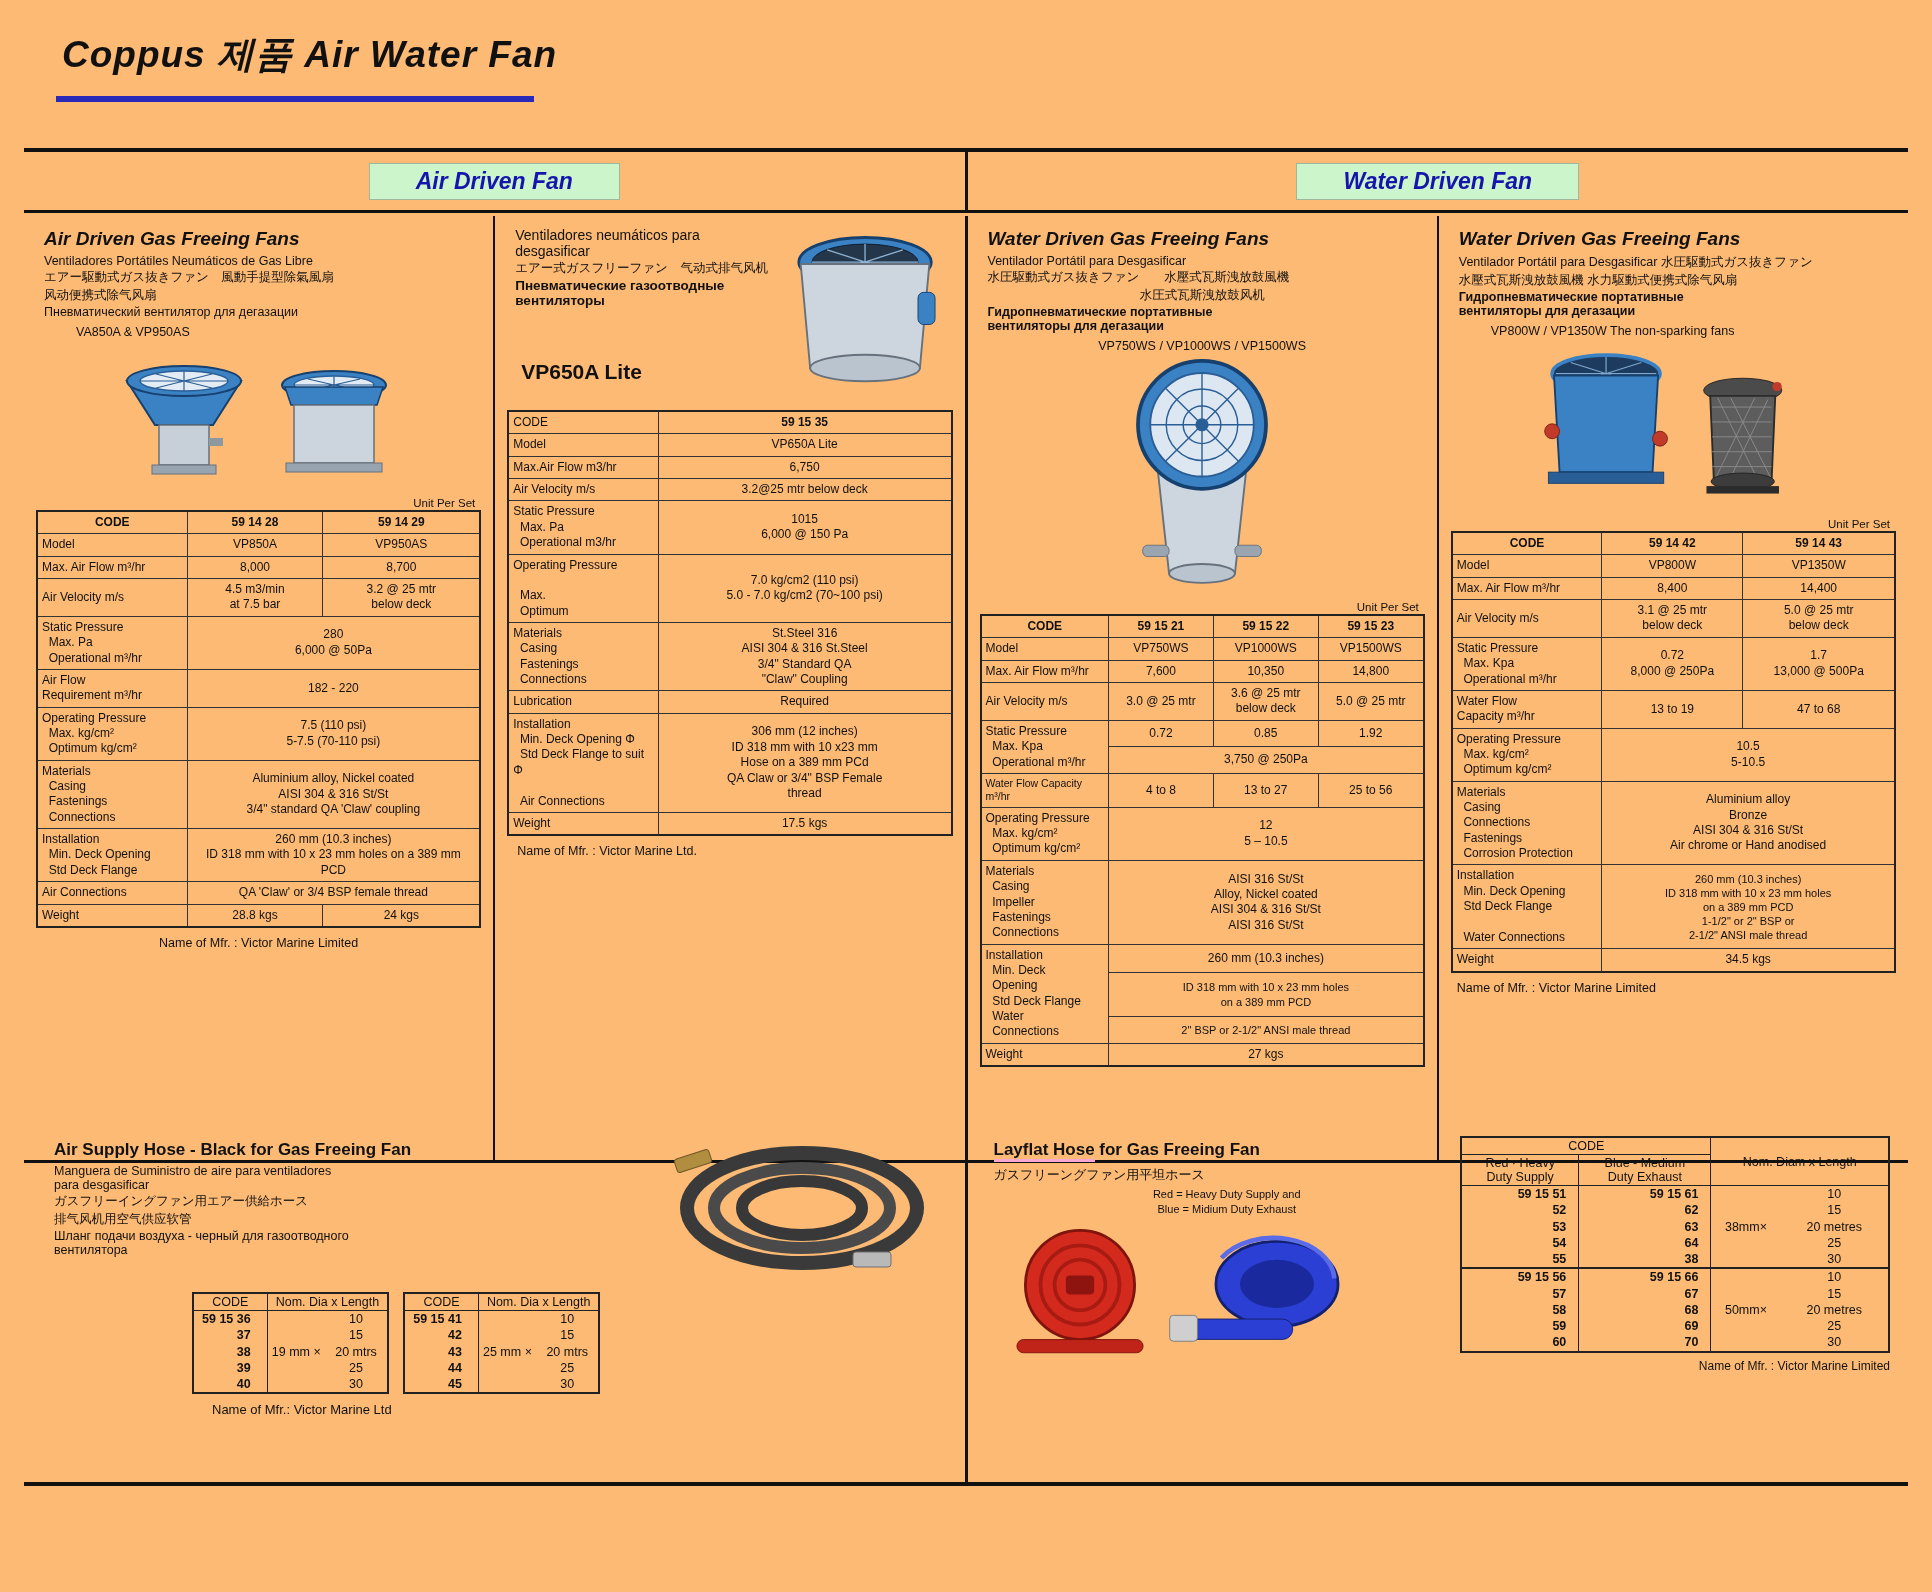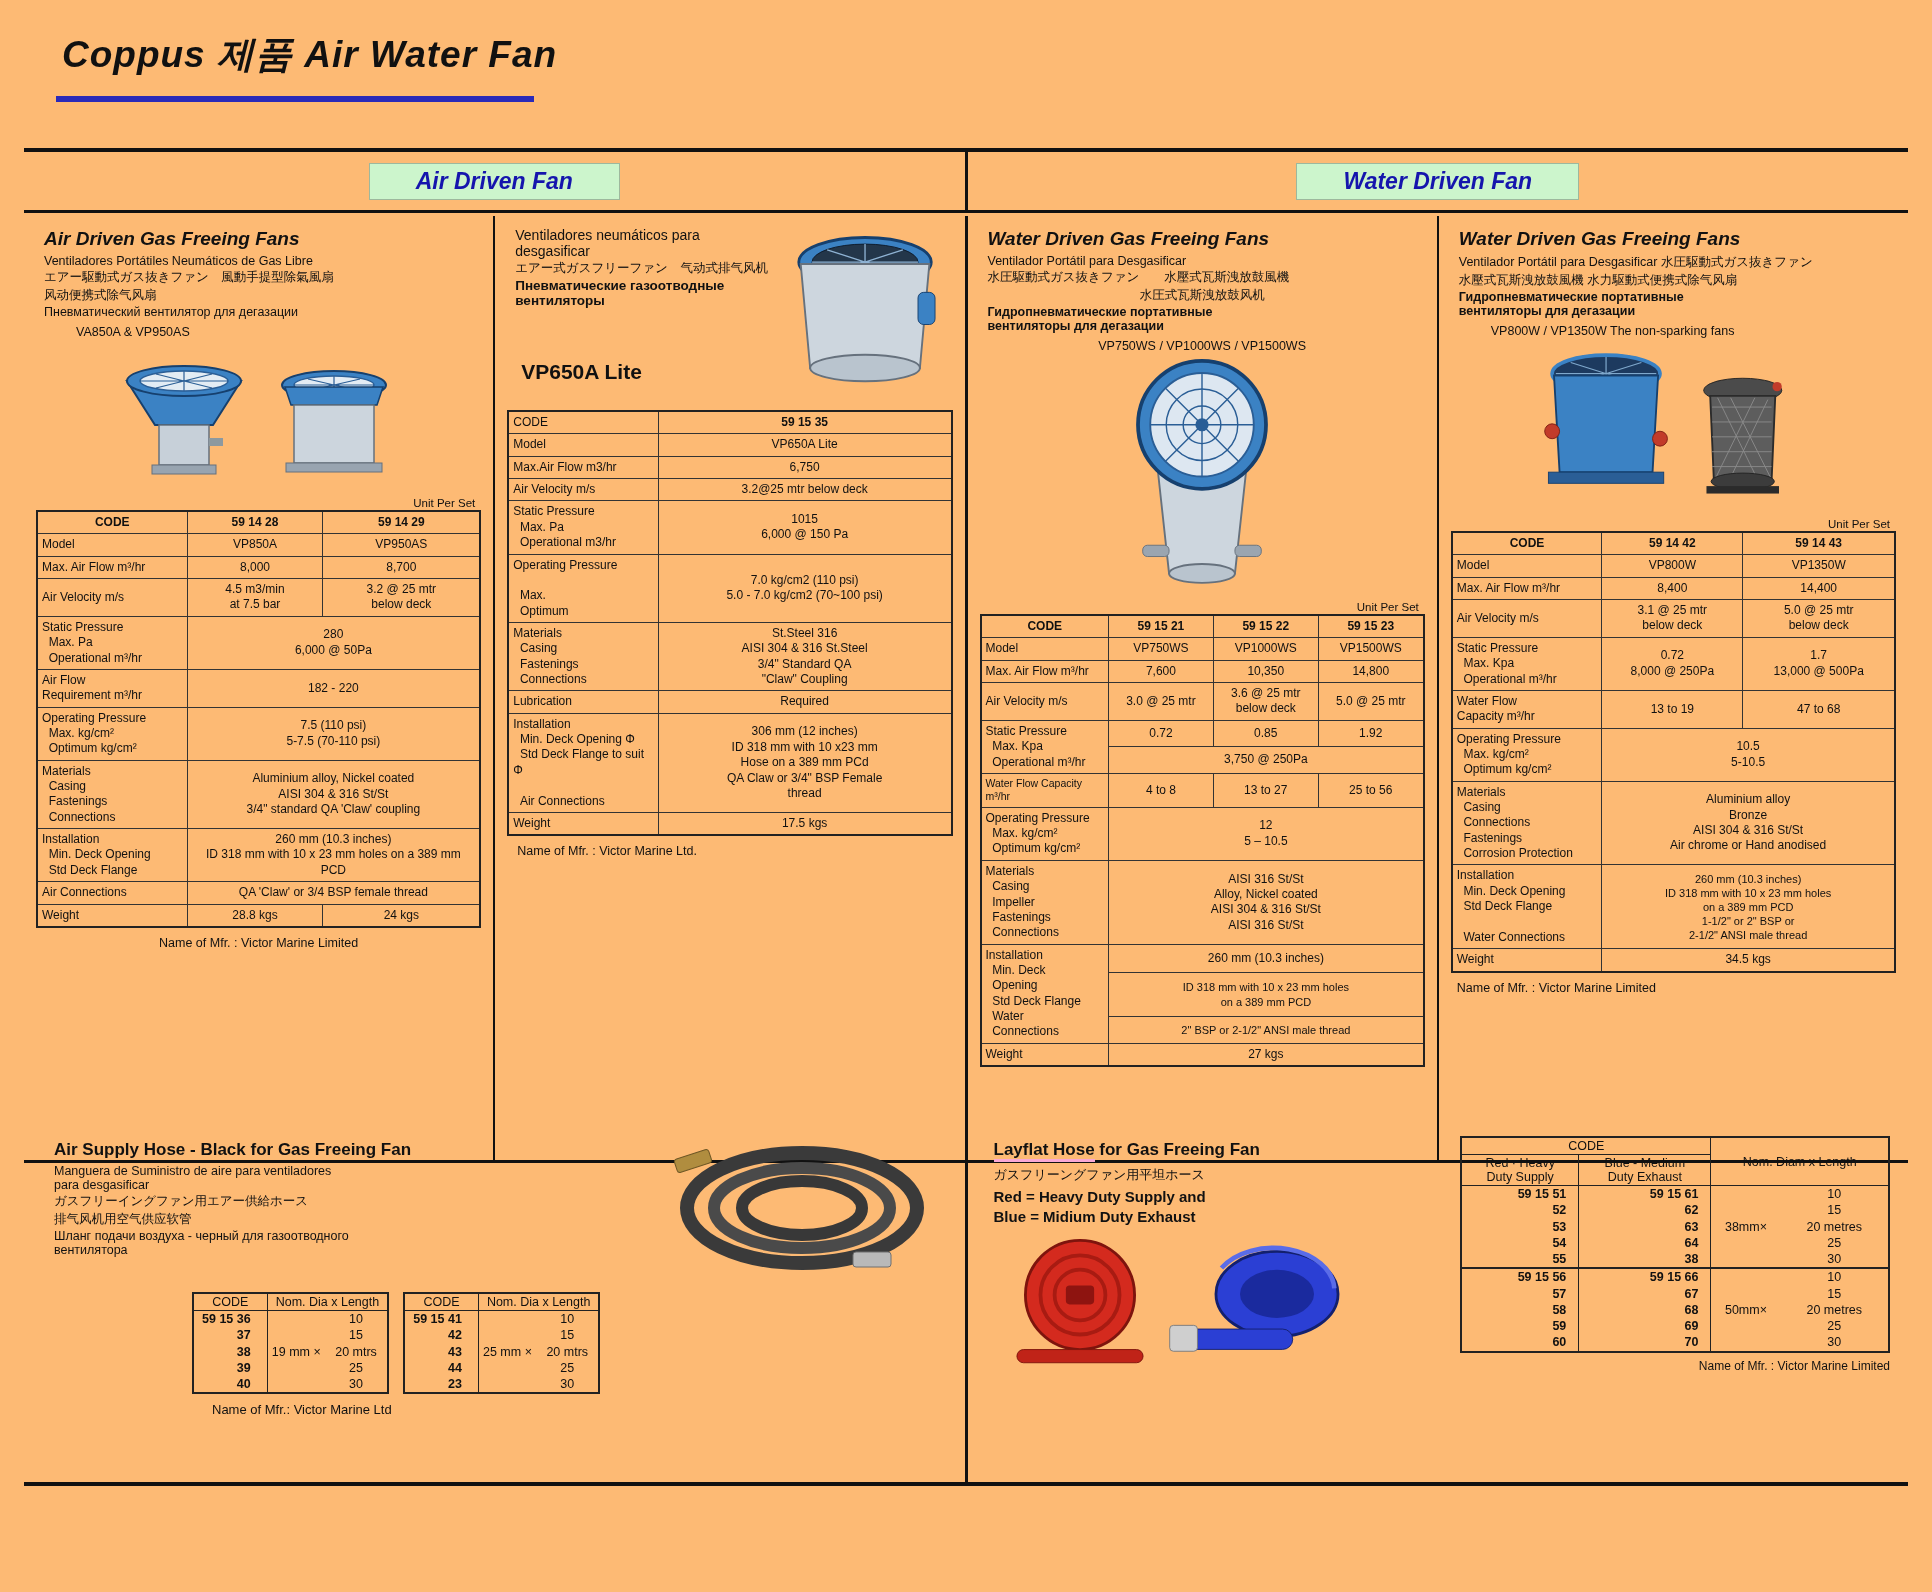--- a/index.html
+++ b/index.html
@@ -58,21 +58,21 @@
   table.hose-table, table.lay-table { border-collapse:collapse; font-size:12.5px; border:2px solid #222; }
   table.hose-table th, table.lay-table th { border:1px solid #222; font-weight:normal; padding:1px 8px; text-align:center; white-space:pre-line; }
   table.hose-table td, table.lay-table td { padding:0 8px; text-align:center; line-height:1.3; }
   table.hose-table td.code, table.lay-table td.code { border-right:1px solid #222; text-align:right; padding-right:16px; font-weight:bold; }
   table.lay-table td.code { padding-right:12px; }
   table.hose-table td.dia, table.lay-table td.dia { padding:0 2px; }
   tr.grp td { border-top:2px solid #222; }
   .lf-head { font-size:17px; font-weight:bold; margin:4px 0 6px 8px; }
   .lf-hl { border-bottom:3px solid #f9a8d4; padding-bottom:0; }
   .lf-sub { font-size:13px; margin:4px 0 4px 8px; }
-  .legend { font-size:15px; font-weight:bold; margin:3px 0 0 8px; }
+  .legend { font-size:11px; font-weight:normal; margin:3px 0 0 8px;text-align:center; }
   .lf-cols { display:flex; }
   .lf-left { flex:1; }
   .lf-right { width:430px; }
   .lf-imgs { display:flex; gap:6px; margin:10px 0 0 14px; align-items:flex-end; }
   .lf-mfr { font-size:12px; text-align:right; margin-top:6px; }
   .ah-mfr { font-size:13px; margin:8px 0 0 170px; }
 </style>
 </head>
 <body>
 
@@ -583,21 +583,21 @@
               </tr>
           <tr>
                 <td class="code">43</td>
                 <td class="len">20 mtrs</td>
               </tr>
           <tr>
                 <td class="code">44</td>
                 <td class="len">25</td>
               </tr>
           <tr>
-                <td class="code">23</td>
+                <td class="code">45</td>
                 <td class="len">30</td>
               </tr>
         </tbody>
           </table>
       </div>
       <div class="ah-mfr">Name of Mfr.: Victor Marine Ltd</div>
     </section>
 
     <section class="bsec right">
       <div class="lf-cols">

